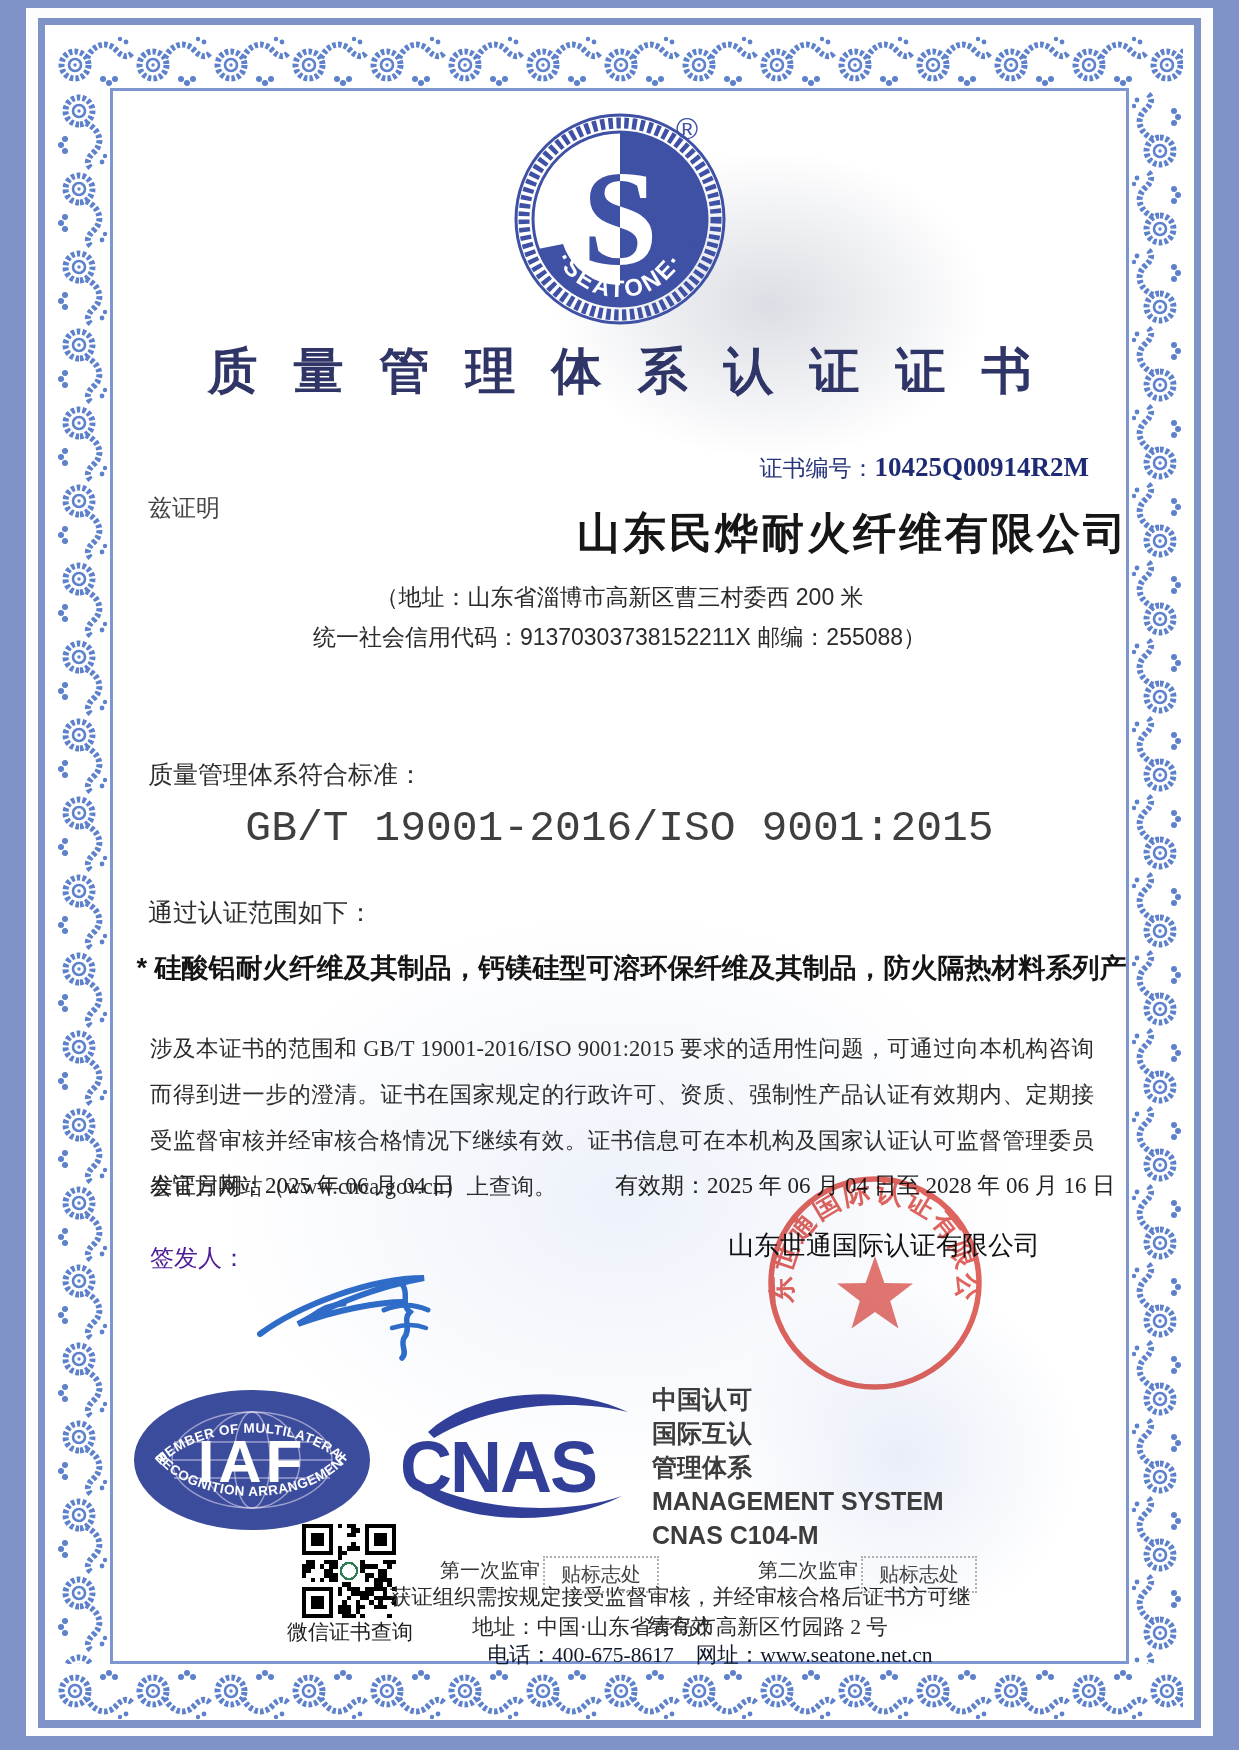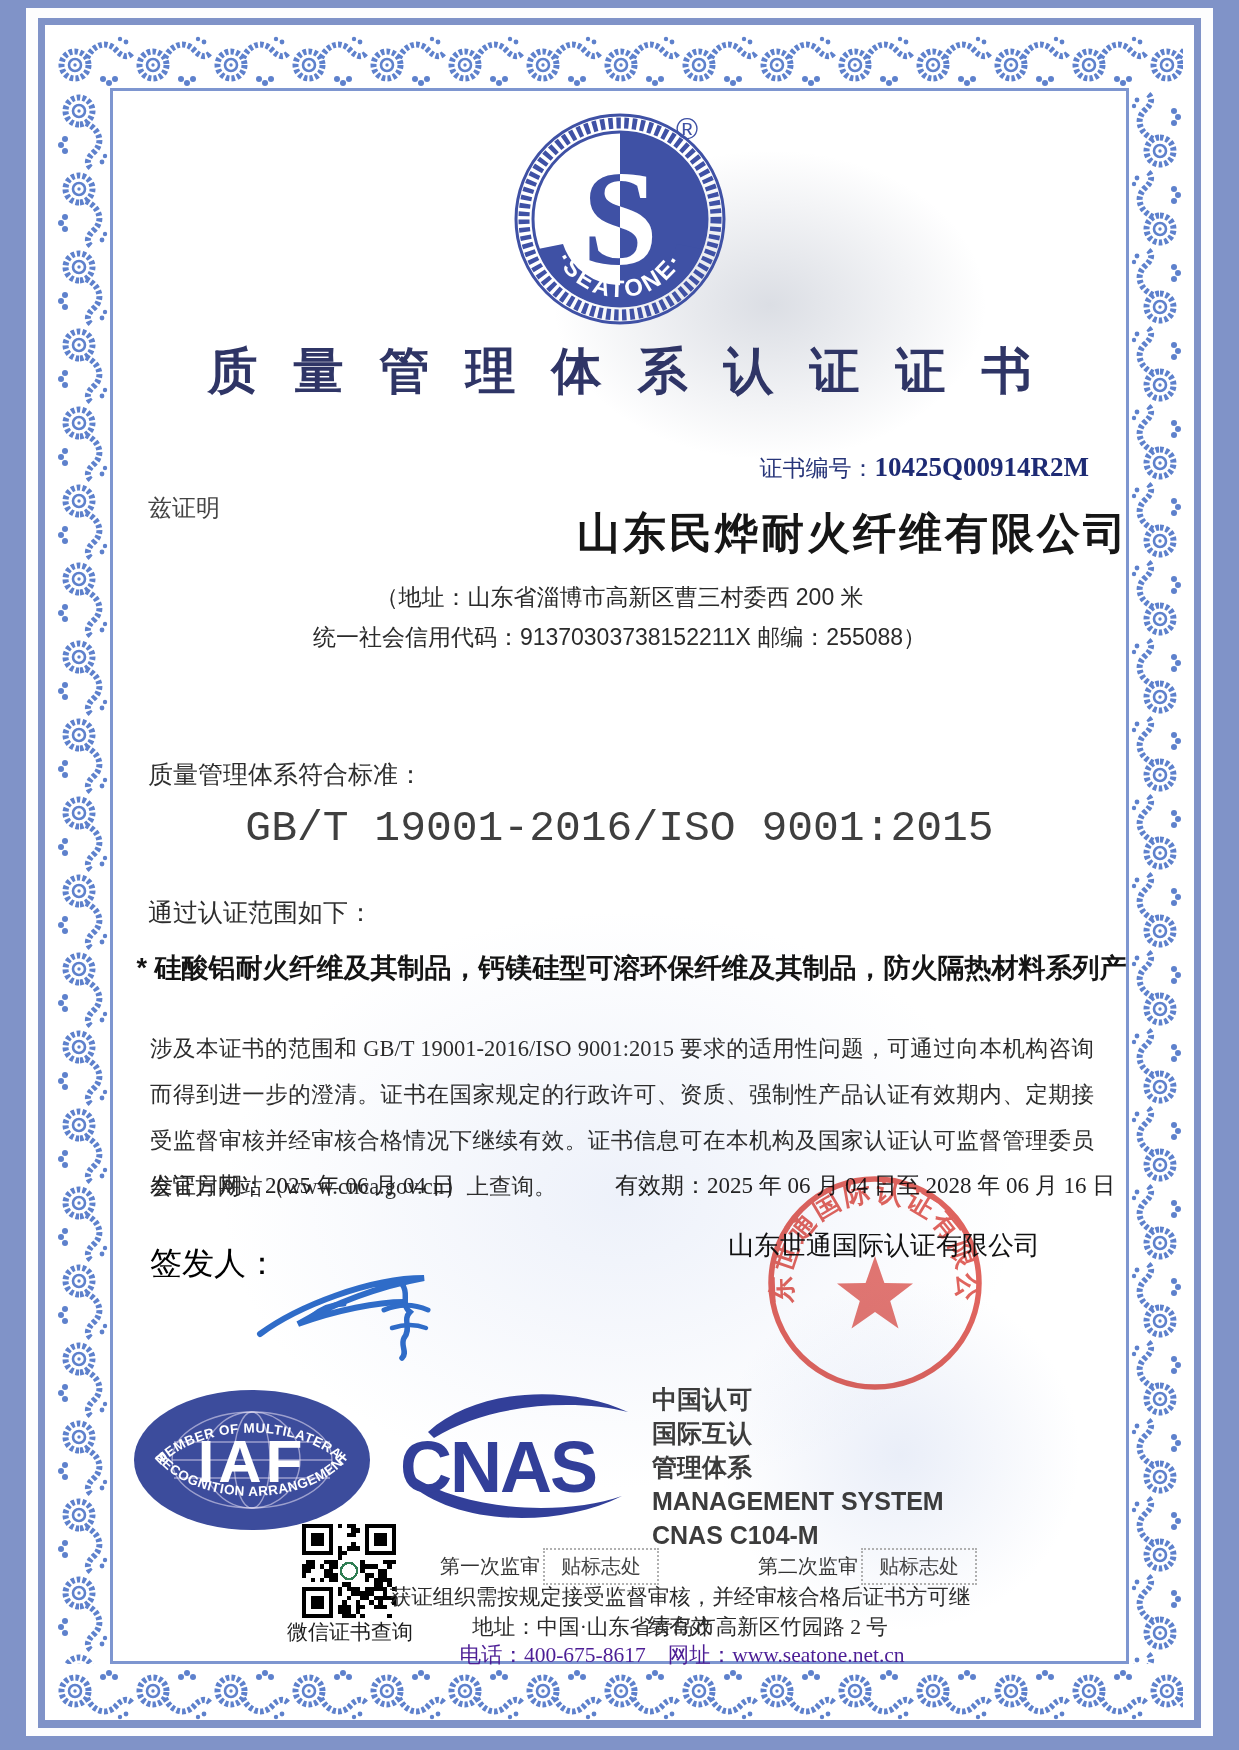--- a/index.html
+++ b/index.html
@@ -35,31 +35,31 @@
   .standard{left:110px;right:110px;top:804px;text-align:center;font-size:43px;color:#3f3f3f;
             font-family:Liberation Mono, monospace;}
   .scope{left:110px;right:110px;text-align:center;font-size:27px;font-weight:bold;color:#141414;
          font-family:"Liberation Sans",sans-serif;margin-left:24px;}
   .scope1{top:950px;} .scope2{top:992px;}
   .notice{left:150px;width:944px;top:1026px;font-size:22.5px;line-height:46px;color:#2d2d2d;
           text-align:justify;font-family:"Liberation Serif",serif;}
   .daterow{top:1170px;font-size:23px;color:#222;}
   .issue{left:150px;} .valid{left:615px;}
   .issuer{left:728px;top:1228px;font-size:26px;color:#101010;z-index:6;}
-  .signer{left:150px;top:1242px;font-size:32px;color:#000000;}
+  .signer{left:150px;top:1242px;font-size:24px;color:#4c1d95;}
   .cnas-text{left:652px;top:1382px;width:350px;font-size:25px;font-weight:bold;color:#3c3c3c;
              line-height:34px;font-family:"Liberation Sans",sans-serif;}
   .qr-caption{left:270px;top:1618px;width:160px;text-align:center;font-size:21px;color:#1d1d1d;
               font-family:"Liberation Sans",sans-serif;}
   .rowA{top:1548px;display:flex;align-items:center;gap:3px;font-size:20px;color:#333;}
-  .rowA .box{border:2px dotted #b0b0b0;padding:3px 16px;color:#444;}
+  .rowA .box{border:2px dotted #b0b0b0;padding:3px 16px;color:#444;margin-top:8px;}
   .g1{left:440px;} .g2{left:758px;}
   .rowB{left:380px;top:1582px;width:600px;text-align:center;font-size:21.5px;color:#2b2b2b;}
   .rowC{left:380px;top:1612px;width:600px;text-align:center;font-size:21.5px;color:#2b2b2b;}
-  .rowD{left:372px;top:1640px;width:620px;display:flex;justify-content:center;gap:22px;font-size:21.5px;color:#4c1d95;}
+  .rowD{left:400px;top:1640px;width:620px;display:flex;justify-content:center;gap:22px;font-size:21.5px;color:#0f172a;}
   
   .logo-s{left:505px;top:104px;width:230px;height:230px;font-size:136px;font-weight:bold;
           font-family:"Liberation Serif",serif;text-align:center;line-height:200px;pointer-events:none;}
   .logo-s span{position:absolute;left:0;top:14px;width:100%;}
   .s-left{color:#3f51a5;clip-path:inset(0 50% 0 0);}
   .s-right{color:#ffffff;clip-path:inset(0 0 0 50%);}
   .reg{left:676px;top:112px;font-size:30px;color:#3f51a5;font-family:"Liberation Sans",sans-serif;}
   .stamp{mix-blend-mode:multiply;opacity:.92;}
 </style>
 </head>

